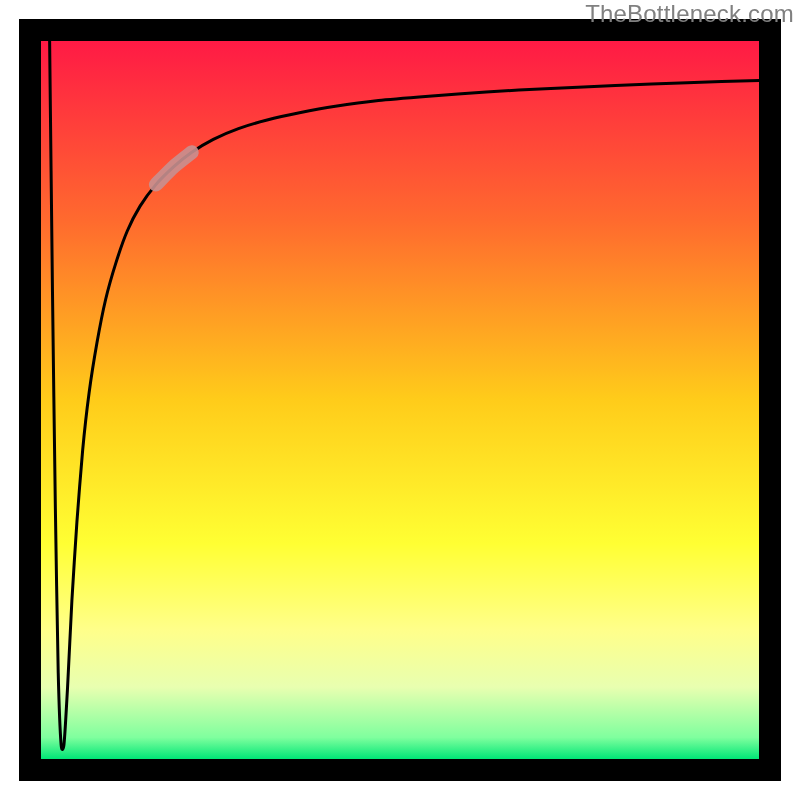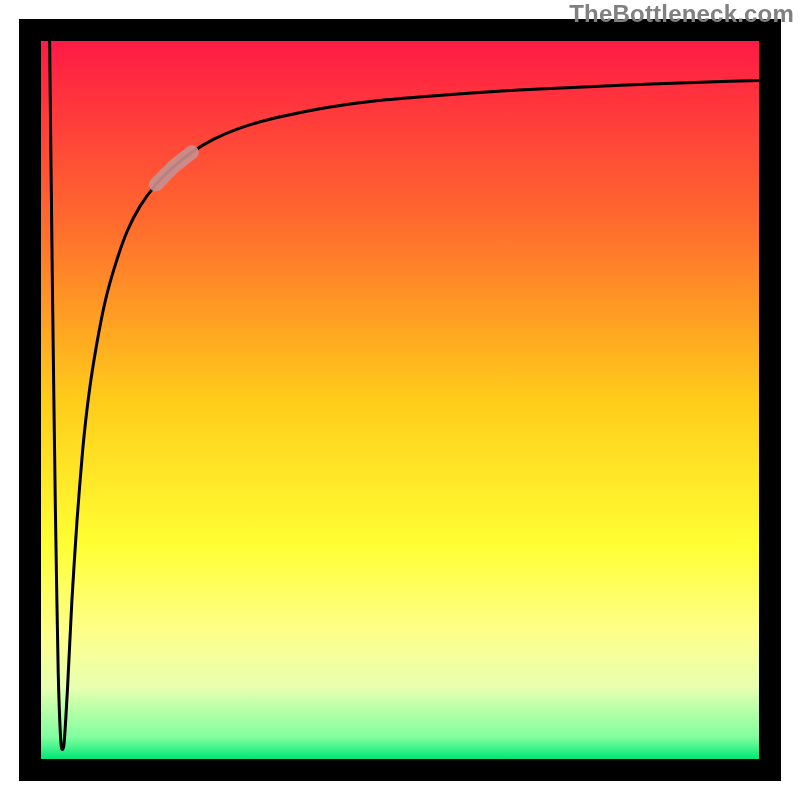--- a/index.html
+++ b/index.html
@@ -13,21 +13,21 @@
   .wrap {
     position: relative;
     width: 800px;
     height: 800px;
   }
   .watermark {
     position: absolute;
     top: 0;
     right: 6px;
     font-size: 24px;
-    font-weight: bold;
+    font-weight: normal;
     color: #808080;
     letter-spacing: 0.2px;
     user-select: none;
   }
   svg {
     display: block;
   }
 </style>
 </head>
 <body>

